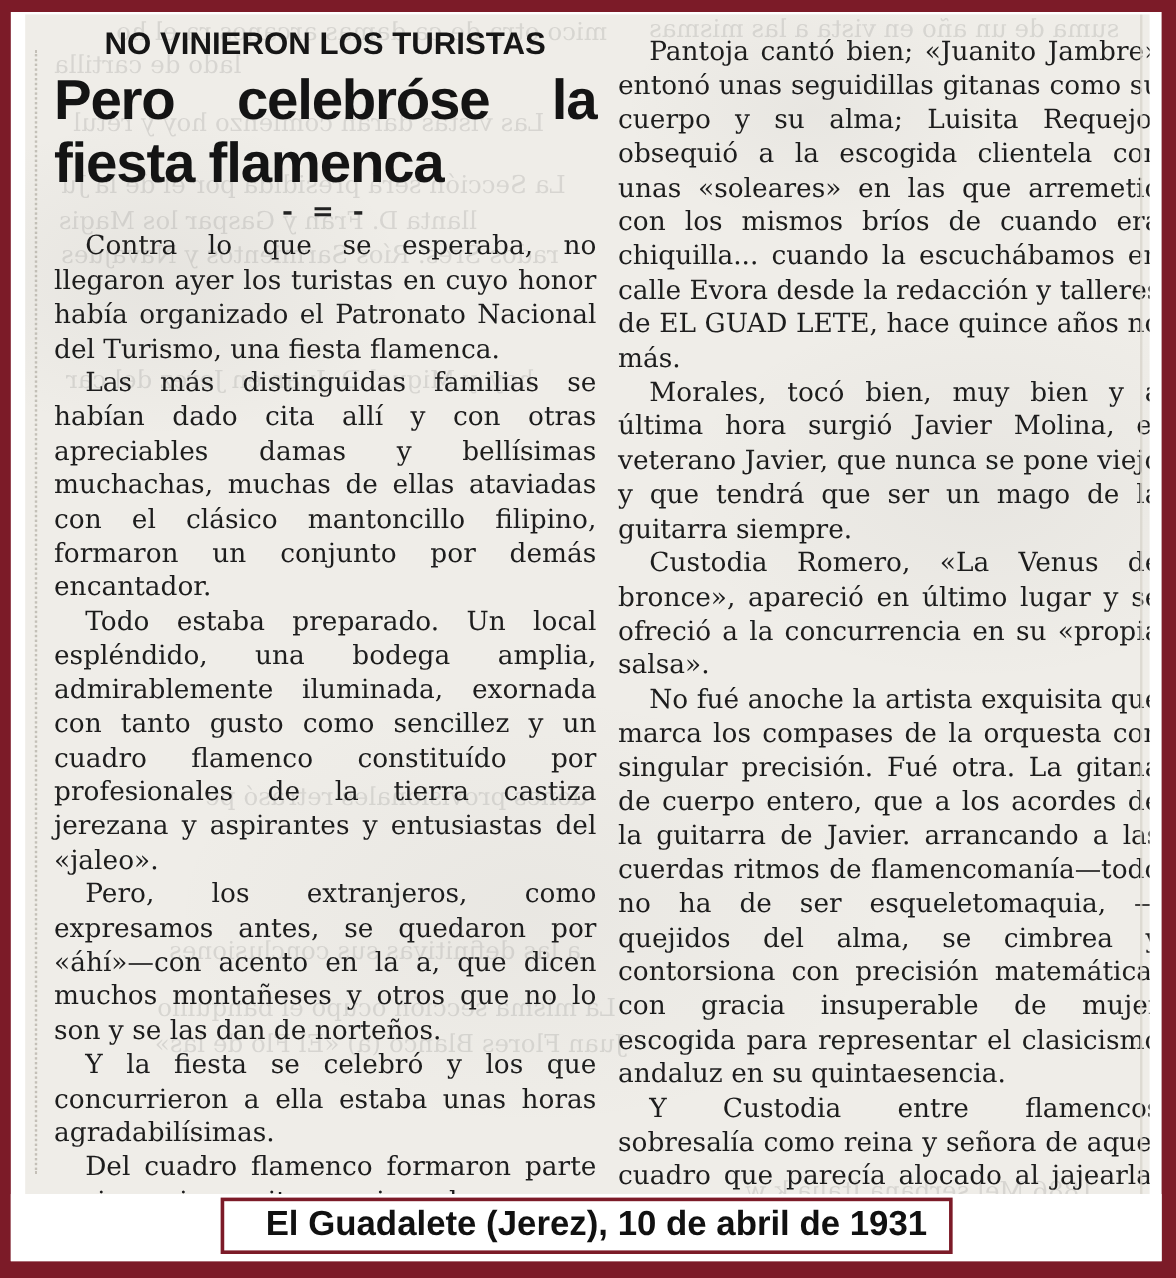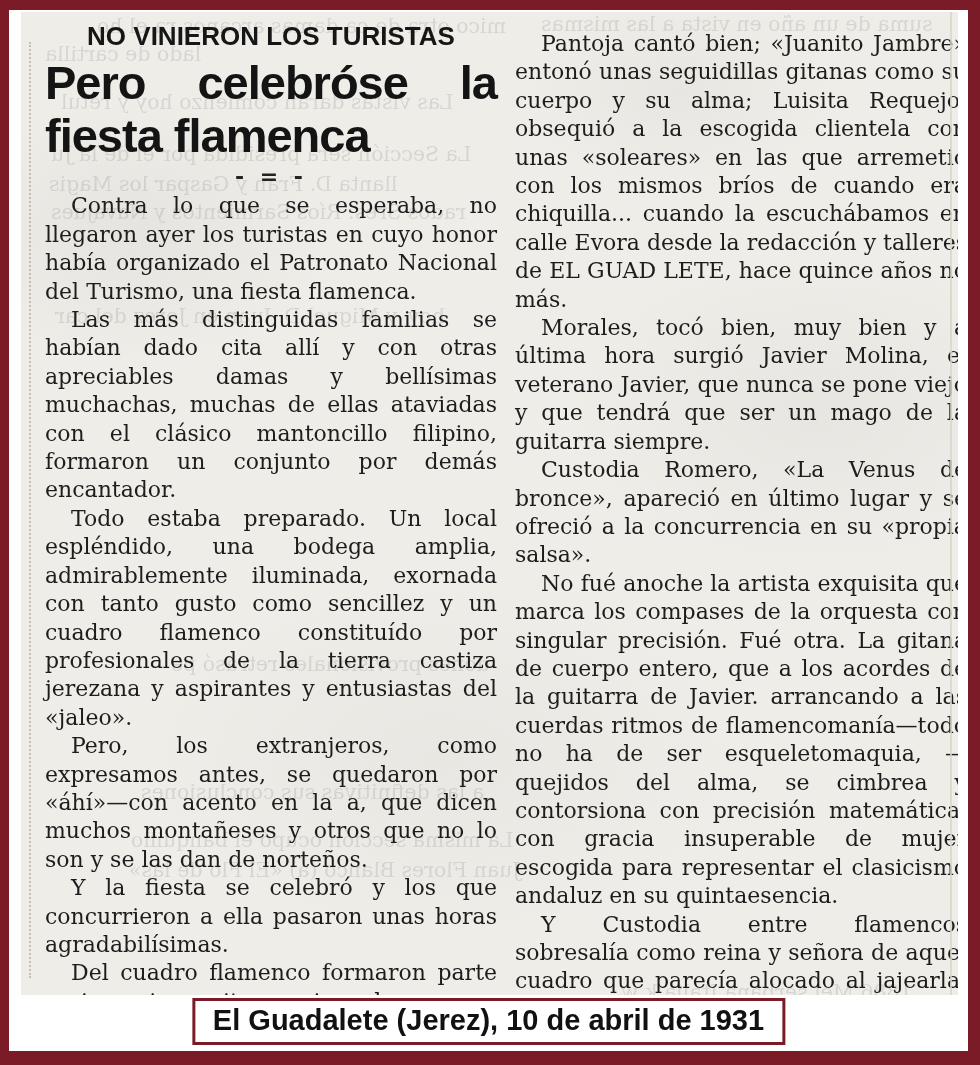--- a/index.html
+++ b/index.html
@@ -66,21 +66,21 @@
   .g8{left:120px;top:768px;}
   .g9{left:110px;top:816px;}
   .g10{left:108px;top:846px;}
   .g11{left:520px;top:0px;}
   .g12{left:600px;top:968px;}
 
   .caption-strip{position:absolute;left:0;right:0;bottom:0;height:56px;background:#fff;}
   .caption-box{
     position:absolute;left:50%;bottom:6px;transform:translateX(-50%);
     border:3px solid #7c1b28;background:#fff;
-    padding:3px 18px 5px 18px;white-space:nowrap;
+    padding:3px 18px 5px 35px;white-space:nowrap;
   }
   .caption-text{
     font-family:"Liberation Sans", sans-serif;font-weight:700;
     font-size:29px;color:#111;
   }
 </style>
 </head>
 <body>
 
 <div class="frame">
@@ -103,21 +103,21 @@
       <span class="ghost g12">1886 Mel serbana Italia k w</span>
 
       <div class="col col-left">
         <div class="kicker">NO VINIERON LOS TURISTAS</div>
         <h1 class="headline">Pero celebróse la fiesta flamenca</h1>
         <div class="divider">- = -</div>
         <p>Contra lo que se esperaba, no llegaron ayer los turistas en cuyo honor había organizado el Patronato Nacional del Turismo, una fiesta flamenca.</p>
         <p>Las más distinguidas familias se habían dado cita allí y con otras apreciables damas y bellísimas muchachas, muchas de ellas ataviadas con el clásico mantoncillo filipino, formaron un conjunto por demás encantador.</p>
         <p>Todo estaba preparado. Un local espléndido, una bodega amplia, admirablemente iluminada, exornada con tanto gusto como sencillez y un cuadro flamenco constituído por profesionales de la tierra castiza jerezana y aspirantes y entusiastas del «jaleo».</p>
         <p>Pero, los extranjeros, como expresamos antes, se quedaron por «áhí»—con acento en la a, que dicen muchos montañeses y otros que no lo son y se las dan de norteños.</p>
-        <p>Y la fiesta se celebró y los que concurrieron a ella pasaron unas horas agradabilísimas.</p>
+        <p>Y la fiesta se celebró y los que concurrieron a ella estaba unas horas agradabilísimas.</p>
         <p>Del cuadro flamenco formaron parte varias jouencitas «juncales» que bailaron con donaire y gracia, con «entolomaquia gitana», que expresaría un veterano en estos menesteres,</p>
       </div>
 
       <div class="col col-right">
         <p>Pantoja cantó bien; «Juanito Jambre» entonó unas seguidillas gitanas como su cuerpo y su alma; Luisita Requejo, obsequió a la escogida clientela con unas «soleares» en las que arremetió con los mismos bríos de cuando era chiquilla... cuando la escuchábamos en calle Evora desde la redacción y talleres de EL GUAD LETE, hace quince años no más.</p>
         <p>Morales, tocó bien, muy bien y a última hora surgió Javier Molina, el veterano Javier, que nunca se pone viejo y que tendrá que ser un mago de la guitarra siempre.</p>
         <p>Custodia Romero, «La Venus de bronce», apareció en último lugar y se ofreció a la concurrencia en su «propia salsa».</p>
         <p>No fué anoche la artista exquisita que marca los compases de la orquesta con singular precisión. Fué otra. La gitana de cuerpo entero, que a los acordes de la guitarra de Javier. arrancando a las cuerdas ritmos de flamencomanía—todo no ha de ser esqueletomaquia, —quejidos del alma, se cimbrea y contorsiona con precisión matemática, con gracia insuperable de mujer escogida para representar el clasicismo andaluz en su quintaesencia.</p>
         <p>Y Custodia entre flamencos sobresalía como reina y señora de aquel cuadro que parecía alocado al jajearla, mientras Molina aprisionaba sobre el pecho su guitarra como inseparable compañera; más aún, como una madre nueva amamanta a su primer hijito.</p>
       </div>

